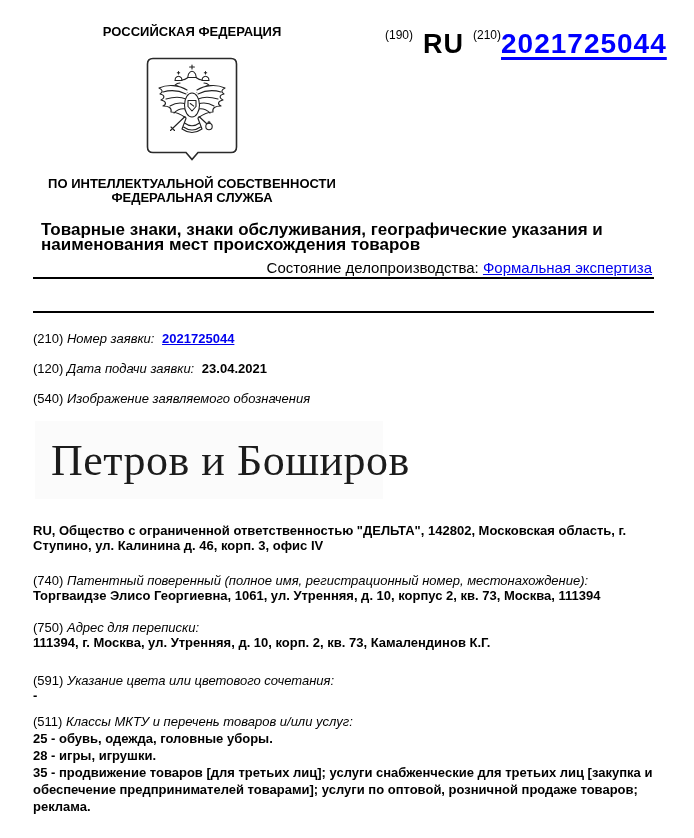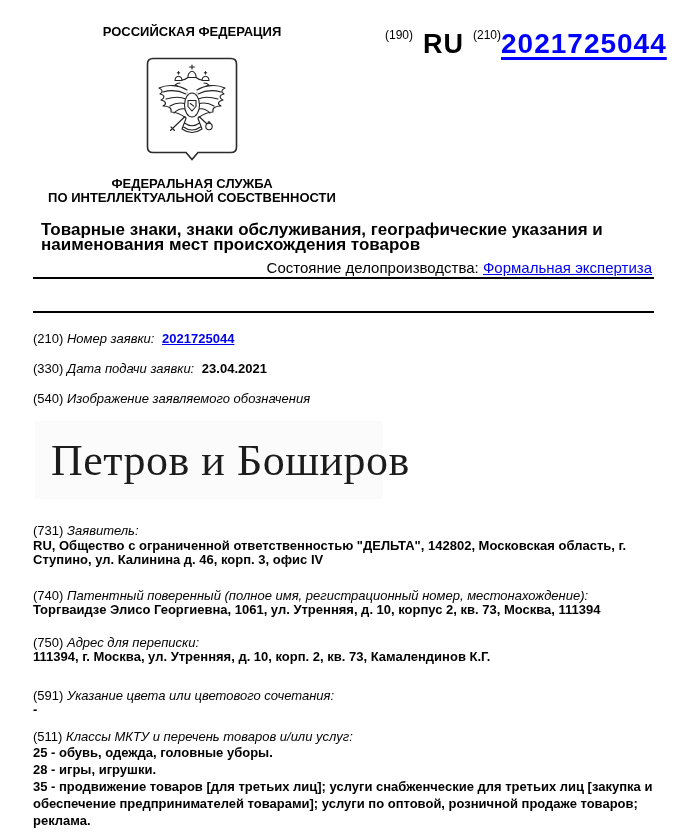--- a/index.html
+++ b/index.html
@@ -151,22 +151,22 @@
                 <path d="M39 59.5 L26.5 71.5 M25 70 l3.5 3.5 M24.5 73.5 l2.5 -2.5"></path>
 
                 <path d="M53 59.5 L60.5 66.5"></path>
                 <circle cx="63" cy="69.5" r="3.2" fill="#fff"></circle>
                 <path d="M63 66.2 v-2 M61.8 65.2 h2.4"></path>
               </g>
             </svg>
           </span>
         </div>
         <div class="agency">
+          <div>ПО ИНТЕЛЛЕКТУАЛЬНОЙ СОБСТВЕННОСТИ</div>
           <div>ФЕДЕРАЛЬНАЯ СЛУЖБА</div>
-          <div>ПО ИНТЕЛЛЕКТУАЛЬНОЙ СОБСТВЕННОСТИ</div>
         </div>
       </div>
       <div class="header-right">
         <span class="inid-sup">(190)</span>
         <span class="ru-code">RU</span>
         <span class="inid-sup">(210)</span>
         <a class="big-num" style="color:#0000ff">2021725044</a>
       </div>
     </div>
 
@@ -181,39 +181,35 @@
 
     <div class="fields">
 
       <div class="field-row">
         <span class="field-code">(210)</span>
         <span class="field-label">Номер заявки:</span>
         <a class="inline-value link-blue" style="color:#0000ee">2021725044</a>
       </div>
 
       <div class="field-row">
-        <span class="field-code">(330)</span>
+        <span class="field-code">(120)</span>
         <span class="field-label">Дата подачи заявки:</span>
         <span class="inline-value">23.04.2021</span>
       </div>
 
       <div class="field-row">
         <span class="field-code">(540)</span>
         <span class="field-label">Изображение заявляемого обозначения</span>
       </div>
 
       <div class="mark-image">
         <span class="mark-text">Петров и Боширов</span>
       </div>
 
       <div class="field-block mt731">
-        <div>
-          <span class="field-code">(731)</span>
-          <span class="field-label">Заявитель:</span>
-        </div>
         <div class="field-value">RU, Общество с ограниченной ответственностью "ДЕЛЬТА", 142802, Московская область, г. Ступино, ул. Калинина д. 46, корп. 3, офис IV</div>
       </div>
 
       <div class="field-block mt740">
         <div>
           <span class="field-code">(740)</span>
           <span class="field-label">Патентный поверенный (полное имя, регистрационный номер, местонахождение):</span>
         </div>
         <div class="field-value">Торгваидзе Элисо Георгиевна, 1061, ул. Утренняя, д. 10, корпус 2, кв. 73, Москва, 111394</div>
       </div>

